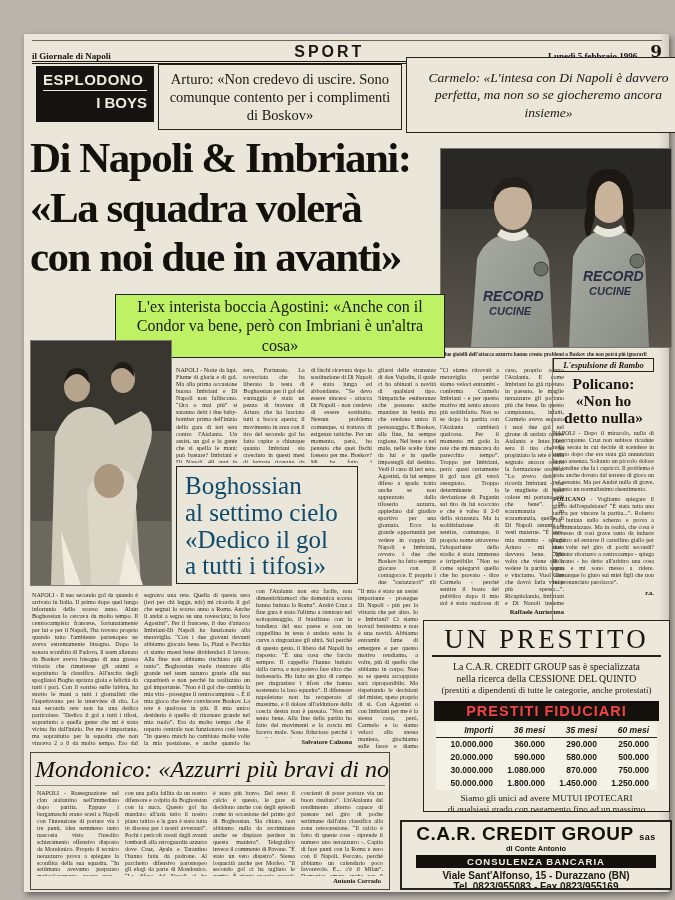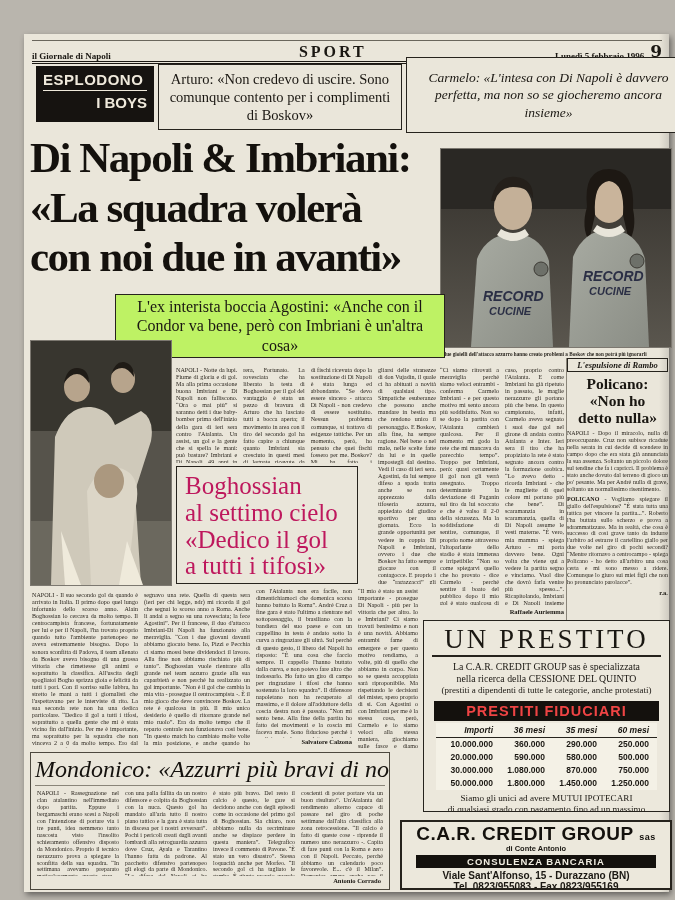--- a/index.html
+++ b/index.html
@@ -5,24 +5,24 @@
   html,body{margin:0;padding:0;background:#b9b5ad;}
   #page{position:relative;width:675px;height:900px;background:#b9b5ad;overflow:hidden;
         font-family:"Liberation Serif", serif;color:#1a1712;}
   .paper{position:absolute;left:24px;top:34px;width:645px;height:858px;background:#eae6da;
          box-shadow:2px 3px 6px rgba(0,0,0,.45);}
   .paper:after{content:"";position:absolute;right:0;top:0;width:10px;height:100%;
          background:linear-gradient(to left, #cfcbc1, rgba(0,0,0,0));}
   .abs{position:absolute;}
   
   .masthead{left:32px;top:40px;width:630px;height:20px;border-top:1px solid #6a665c;
-            border-bottom:3px double #1a1712;display:flex;align-items:flex-end;}
+            border-bottom:3px double #1a1712;display:flex;align-items:flex-end;gap:7px;}
   .mh-paper{font-weight:bold;font-size:9px;}
   .mh-section{flex:1;text-align:center;font-weight:bold;font-size:16px;letter-spacing:3px;
-              font-family:Liberation Serif, serif;}
+              font-family:Liberation Sans, sans-serif;}
   .mh-date{font-weight:bold;font-size:9px;}
   .mh-page{font-weight:bold;font-size:17px;margin-left:6px;font-family:"DejaVu Serif", serif;}
   
   .badge{left:36px;top:66px;width:118px;height:56px;background:#161310;color:#efe9db;
          font-family:"Liberation Sans", sans-serif;font-weight:bold;padding:5px 7px;box-sizing:border-box;}
   .badge .l1{font-size:15px;letter-spacing:.5px;text-align:left;border-bottom:1.5px solid #efe9db;padding-bottom:2px;}
   .badge .l2{font-size:15px;text-align:right;padding-top:3px;}
   .kickbox{border:1.5px solid #26231d;display:flex;align-items:center;justify-content:center;
            text-align:center;box-sizing:border-box;background:#eae6da;}
   .kick-arturo{left:158px;top:64px;width:244px;height:66px;font-size:14.5px;line-height:1.25;padding:2px 8px;}
@@ -43,29 +43,29 @@
   .cols3{left:176px;top:367px;width:196px;height:96px;display:flex;gap:6px;}
   .cols3 > div{flex:1;}
   .col4{left:378px;top:367px;width:58px;height:217px;}
   .colsR{left:440px;top:367px;width:124px;height:238px;display:flex;gap:6px;}
   .colsR > div{flex:1;}
   .byline{font-size:6.5px;font-weight:bold;text-align:right;color:#1a1712;}
   .by-auriemma{left:440px;top:608px;width:124px;}
   
   .bogho-box{left:176px;top:466px;width:182px;height:118px;border:1.5px solid #26231d;
              box-sizing:border-box;padding:6px 8px;font-size:25px;line-height:1.07;
-             font-family:"Liberation Serif", serif;color:#be185d;background:#eae6da;}
+             font-family:"Liberation Serif", serif;color:#0c4a6e;background:#eae6da;}
   
   .colA{left:32px;top:592px;width:106px;height:156px;}
   .colB{left:144px;top:592px;width:106px;height:156px;}
   .colCwrap{left:256px;top:588px;width:96px;height:162px;}
   .colC{width:96px;height:150px;}
   .col4b{left:358px;top:588px;width:60px;height:160px;}
   
-  .policano{left:566px;top:358px;width:102px;height:262px;border-left:1px solid #8a8579;
+  .policano{left:552px;top:358px;width:102px;height:262px;border-left:1px solid #8a8579;
             padding-left:0;box-sizing:border-box;}
   .pol-label{border:1px solid #26231d;font-style:italic;font-weight:bold;font-size:8.5px;
              text-align:center;padding:1px 2px;margin-bottom:3px;}
   .pol-head{font-weight:bold;font-size:15.5px;line-height:1.1;text-align:center;
             font-family:"Liberation Serif", serif;margin-bottom:4px;}
   .pol-body{font-size:6px;line-height:1.16;text-align:justify;color:#241f18;}
   .pol-body p{margin:0 0 3px 0;}
   .pol-strong{font-weight:bold;}
   
   .prestito{left:423px;top:620px;width:247px;height:192px;border:1.5px solid #26231d;

